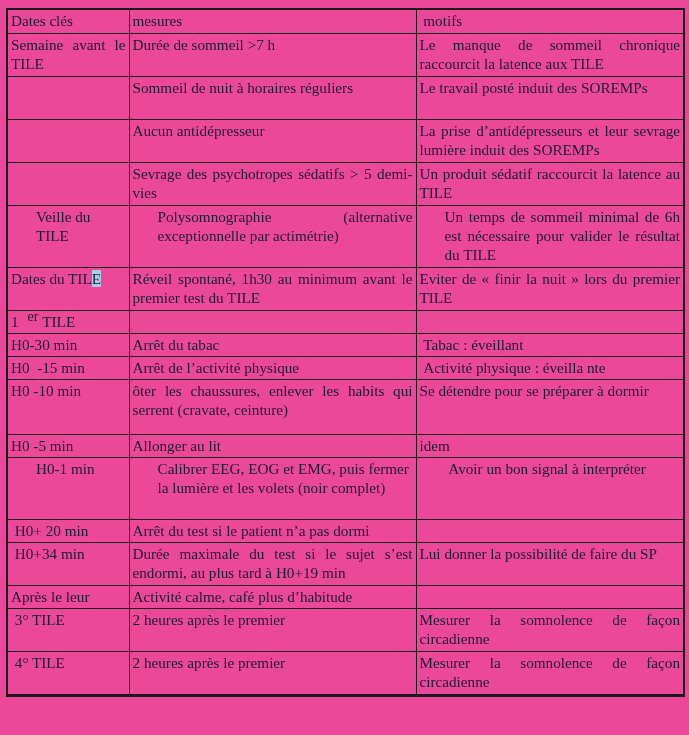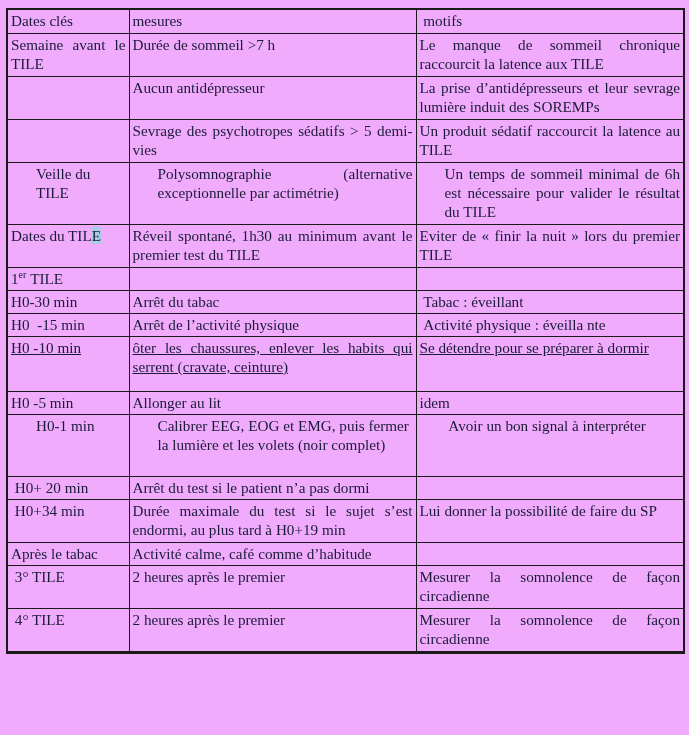--- a/index.html
+++ b/index.html
@@ -6,21 +6,21 @@
     margin: 0;
     padding: 0;
     background: #ffffff;
     width: 689px;
   }
   .page {
     box-sizing: border-box;
     width: 689px;
     height: 735px;
     padding: 8px 6px 2px 6px;
-    background: #f0abfc;
+    background: #ec4899;
     overflow: hidden;
   }
   table.protocol {
     border-collapse: collapse;
     table-layout: fixed;
     width: 677px;
     font-family: "Liberation Serif", "DejaVu Serif", serif;
     font-size: 15.2px;
     line-height: 19px;
     color: #1b1b38;
@@ -31,26 +31,27 @@
     border: 1px solid #1a1a1a;
     vertical-align: top;
     padding: 1px 3px 1px 3px;
     overflow: hidden;
     word-wrap: break-word;
   }
   td.j { text-align: justify; }
   tr.h20 td { height: 20px; }
   tr.h21 td { height: 21px; }
   tr.h40 td { height: 40px; }
-  tr.h52 td { height: 52px; text-decoration: underline; }
+  tr.h52 td { height: 52px; }
   tr.h59 td { height: 59px; padding-left: 28px; }
   sup.ord {
-    font-size: 10px;
+    font-size: 14px;
     line-height: 0;
     vertical-align: super;
+    margin-left: 9px;
   }
   span.hl {
     
   }
 </style>
 </head>
 <body>
 
 <div class="page">
   <table class="protocol">
@@ -65,20 +66,25 @@
         <td>mesures</td>
         <td>&nbsp;motifs</td>
       </tr>
 
       <tr class="h40">
         <td class="j">Semaine avant le TILE</td>
         <td class="j">Durée de sommeil &gt;7 h</td>
         <td class="j">Le manque de sommeil chronique raccourcit la latence aux TILE</td>
       </tr>
 
+      <tr class="h40">
+        <td></td>
+        <td class="j">Sommeil de nuit à horaires réguliers</td>
+        <td class="j">Le travail posté induit des SOREMPs</td>
+      </tr>
 
       <tr class="h40">
         <td></td>
         <td class="j">Aucun antidépresseur</td>
         <td class="j">La prise d’antidépresseurs et leur sevrage lumière induit des SOREMPs</td>
       </tr>
 
       <tr class="h40">
         <td></td>
         <td class="j">Sevrage des psychotropes sédatifs &gt; 5 demi-vies</td>
@@ -139,22 +145,22 @@
         <td></td>
       </tr>
 
       <tr class="h40">
         <td>&nbsp;H0+34 min</td>
         <td class="j">Durée maximale du test si le sujet s’est endormi, au plus tard à H0+19 min</td>
         <td class="j">Lui donner la possibilité de faire du SP</td>
       </tr>
 
       <tr class="h20">
-        <td>Après le tabac</td>
-        <td>Activité calme, café comme d’habitude</td>
+        <td>Après le leur</td>
+        <td>Activité calme, café plus d’habitude</td>
         <td></td>
       </tr>
 
 
       <tr class="h40">
         <td>&nbsp;3° TILE</td>
         <td>2 heures après le premier</td>
         <td class="j">Mesurer la somnolence de façon circadienne</td>
       </tr>
 

